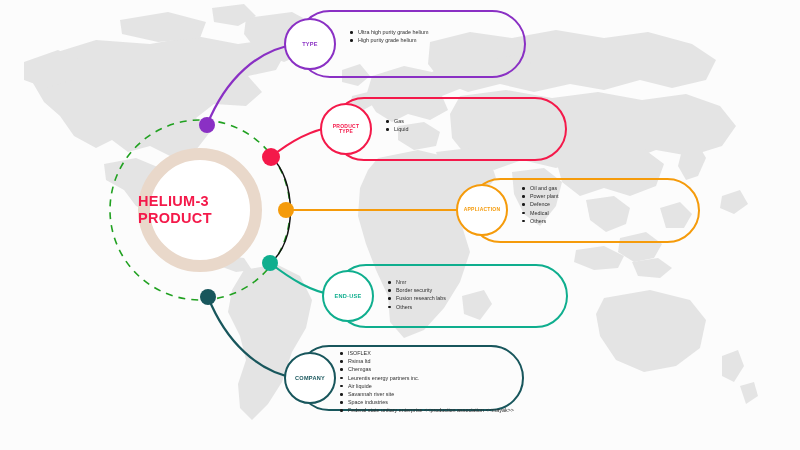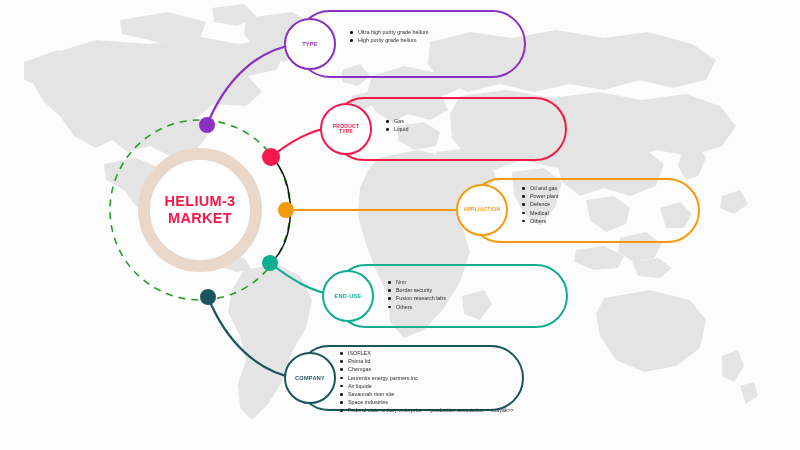--- a/index.html
+++ b/index.html
@@ -77,21 +77,21 @@
     width:124px;height:124px;
     border-radius:50%;
     box-sizing:border-box;
     border:12px solid #e9d8ca;
     background:#ffffff;
   }
   #hub-label{
     position:absolute;
     left:0;top:0;width:124px;height:124px;
     display:flex;flex-direction:column;
-    align-items:center;justify-content:center;
+    align-items:flex-start;justify-content:center;
     color:#f4194a;
     font-weight:bold;
     font-size:14.5px;
     line-height:17px;
     letter-spacing:.3px;
     text-align:center;
   }
 
   
   .node{
@@ -186,21 +186,21 @@
 
     <path d="M208 297 C 226 342, 258 372, 296 378" fill="none" stroke="#18565c" stroke-width="2.2" stroke-linecap="round"></path>
 
     <path d="M271 157 C 296 178, 298 242, 270 263" fill="none" stroke="#111111" stroke-width="1.5"></path>
   </svg>
 
   <div id="hub">
     <div id="hub-ring"></div>
     <div id="hub-label">
       <div>HELIUM-3</div>
-      <div>MARKET</div>
+      <div>PRODUCT</div>
     </div>
   </div>
 
   <div class="node" style="left:199px;top:117px;width:16px;height:16px;background:#8a30c4;"></div>
   <div class="node" style="left:262px;top:148px;width:18px;height:18px;background:#f4194a;"></div>
   <div class="node" style="left:278px;top:202px;width:16px;height:16px;background:#f59b0b;"></div>
   <div class="node" style="left:262px;top:255px;width:16px;height:16px;background:#0fae8e;"></div>
   <div class="node" style="left:200px;top:289px;width:16px;height:16px;background:#18565c;"></div>
 
   <div class="capsule" style="left:296px;top:10px;width:230px;height:68px;border-color:#8a30c4;">

